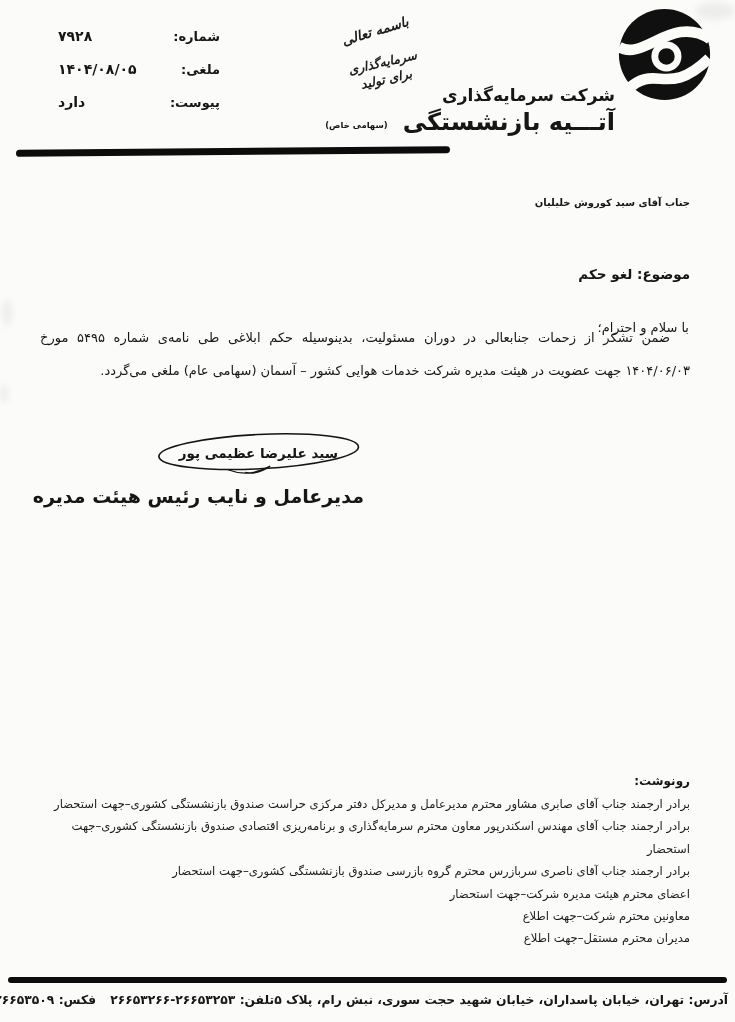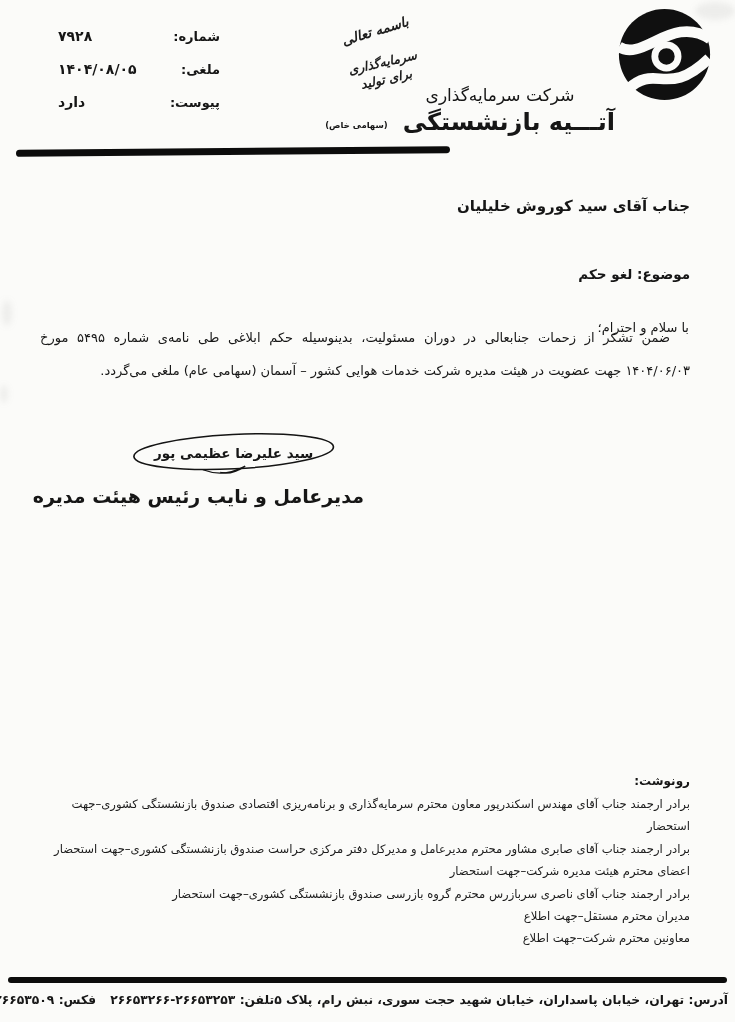--- a/index.html
+++ b/index.html
@@ -27,38 +27,38 @@
   .callig{
     position:absolute; top:20px; left:298px; width:165px;
     text-align:center; transform:rotate(-13deg);
     font-style:italic; color:#1c1c1c;
   }
   .callig .bism{ font-size:13.5px; font-weight:600; margin-bottom:16px; transform:rotate(-4deg); display:inline-block; }
   .callig .slogan{ font-size:12.5px; line-height:17px; font-weight:600; }
   
   .logo{ position:absolute; top:6px; right:22px; width:97px; height:97px; }
   .brand{ position:absolute; top:86px; right:120px; width:230px; text-align:right; line-height:1.15; }
-  .brand .l1{ font-size:17px; font-weight:400; letter-spacing:.2px;text-align:center; }
+  .brand .l1{ font-size:17px; font-weight:700; letter-spacing:.2px; }
   .brand .l2{ font-size:24px; font-weight:700; white-space:nowrap; margin-top:3px; }
   .brand .type{ font-size:8.5px; font-weight:700; margin-right:15px; vertical-align:2px; white-space:nowrap; }
   .rule-top{
     position:absolute; top:148px; left:16px; width:434px; height:7px;
     background:#0c0c0c; border-radius:4px; transform:rotate(-.5deg);
   }
   
-  .addressee{ position:absolute; top:197px; right:45px; font-size:15px; font-weight:700; }
+  .addressee{ position:absolute; top:197px; right:45px; font-size:10px; font-weight:700; }
   .subject  { position:absolute; top:266px; right:45px; font-size:13.5px; font-weight:700; }
   .salutation{ position:absolute; top:320px; right:46px; font-size:13px; }
   .body-par{
     position:absolute; top:321px; right:45px; left:40px;
     font-size:13px; line-height:33px;
     text-align:justify; text-align-last:right; text-indent:20px;
   }
   
-  .sig{ position:absolute; top:430px; left:128px; width:236px; text-align:left; }
+  .sig{ position:absolute; top:430px; left:128px; width:236px; text-align:right; }
   .sig-wrap{ position:relative; display:inline-block; padding:13px 26px 15px; }
   .sig-oval{ position:absolute; inset:0; width:100%; height:100%; pointer-events:none; }
   .sig-name{ position:relative; font-size:13.5px; font-weight:700; white-space:nowrap; }
   .sig-title{ margin-top:8px; font-size:19px; font-weight:700; white-space:nowrap; }
   
   .cc{ position:absolute; top:770px; right:45px; left:36px; font-size:11.6px; }
   .cc-label{ font-weight:700; font-size:12px; line-height:23px; }
   .cc-item{ line-height:22.4px; color:#1b1b1b; }
   
   .rule-bottom{
@@ -138,26 +138,26 @@
         <ellipse cx="110" cy="24" rx="104" ry="19" fill="none" stroke="#141414" stroke-width="1.7" transform="rotate(-3 110 24)"></ellipse>
         <path d="M78,44 q22,9 44,-4 q-14,10 -26,7" fill="none" stroke="#141414" stroke-width="1.4"></path>
       </svg>
       <span class="sig-name">سید علیرضا عظیمی پور</span>
     </span>
     <div class="sig-title">مدیرعامل و نایب رئیس هیئت مدیره</div>
   </div>
 
   <section class="cc">
     <div class="cc-label">رونوشت:</div>
+    <div class="cc-item">برادر ارجمند جناب آقای صابری مشاور محترم مدیرعامل و مدیرکل دفتر مرکزی حراست صندوق بازنشستگی کشوری–جهت استحضار</div>
     <div class="cc-item">برادر ارجمند جناب آقای مهندس اسکندرپور معاون محترم سرمایه‌گذاری و برنامه‌ریزی اقتصادی صندوق بازنشستگی کشوری–جهت استحضار</div>
-    <div class="cc-item">برادر ارجمند جناب آقای صابری مشاور محترم مدیرعامل و مدیرکل دفتر مرکزی حراست صندوق بازنشستگی کشوری–جهت استحضار</div>
+    <div class="cc-item">برادر ارجمند جناب آقای ناصری سربازرس محترم گروه بازرسی صندوق بازنشستگی کشوری–جهت استحضار</div>
     <div class="cc-item">اعضای محترم هیئت مدیره شرکت–جهت استحضار</div>
-    <div class="cc-item">برادر ارجمند جناب آقای ناصری سربازرس محترم گروه بازرسی صندوق بازنشستگی کشوری–جهت استحضار</div>
+    <div class="cc-item">معاونین محترم شرکت–جهت اطلاع</div>
     <div class="cc-item">مدیران محترم مستقل–جهت اطلاع</div>
-    <div class="cc-item">معاونین محترم شرکت–جهت اطلاع</div>
   </section>
 
   <div class="rule-bottom"></div>
   <div class="footer-line">
     <span>آدرس: تهران، خیابان پاسداران، خیابان شهید حجت سوری، نبش رام، پلاک ۵</span>
     <span class="phones">
       <span>تلفن: ۲۶۶۵۳۲۵۳-۲۶۶۵۳۲۶۶</span>
       <span>فکس: ۲۶۶۵۳۵۰۹</span>
     </span>
   </div>

